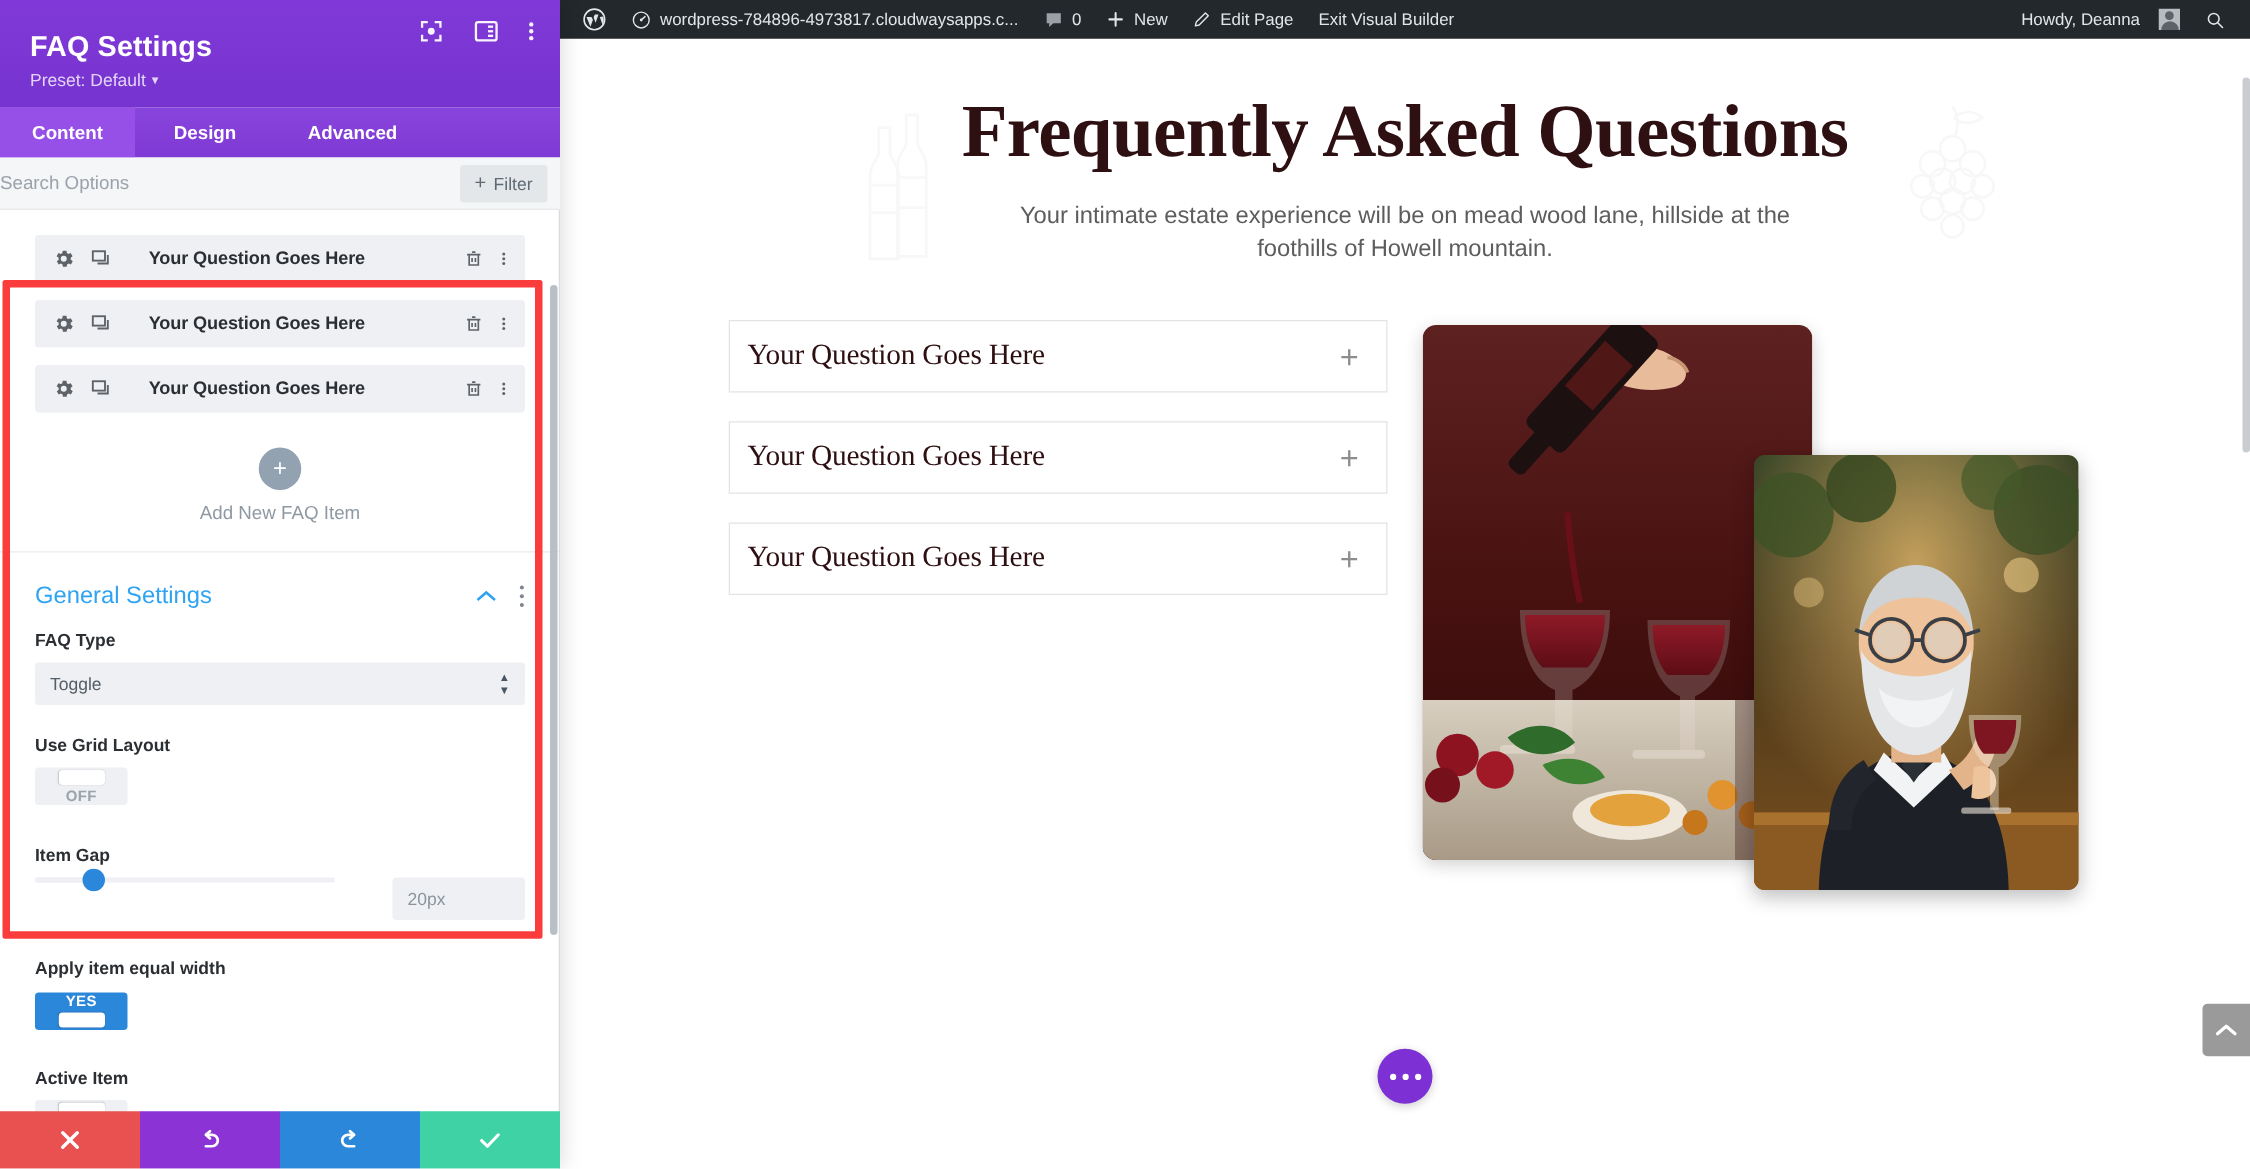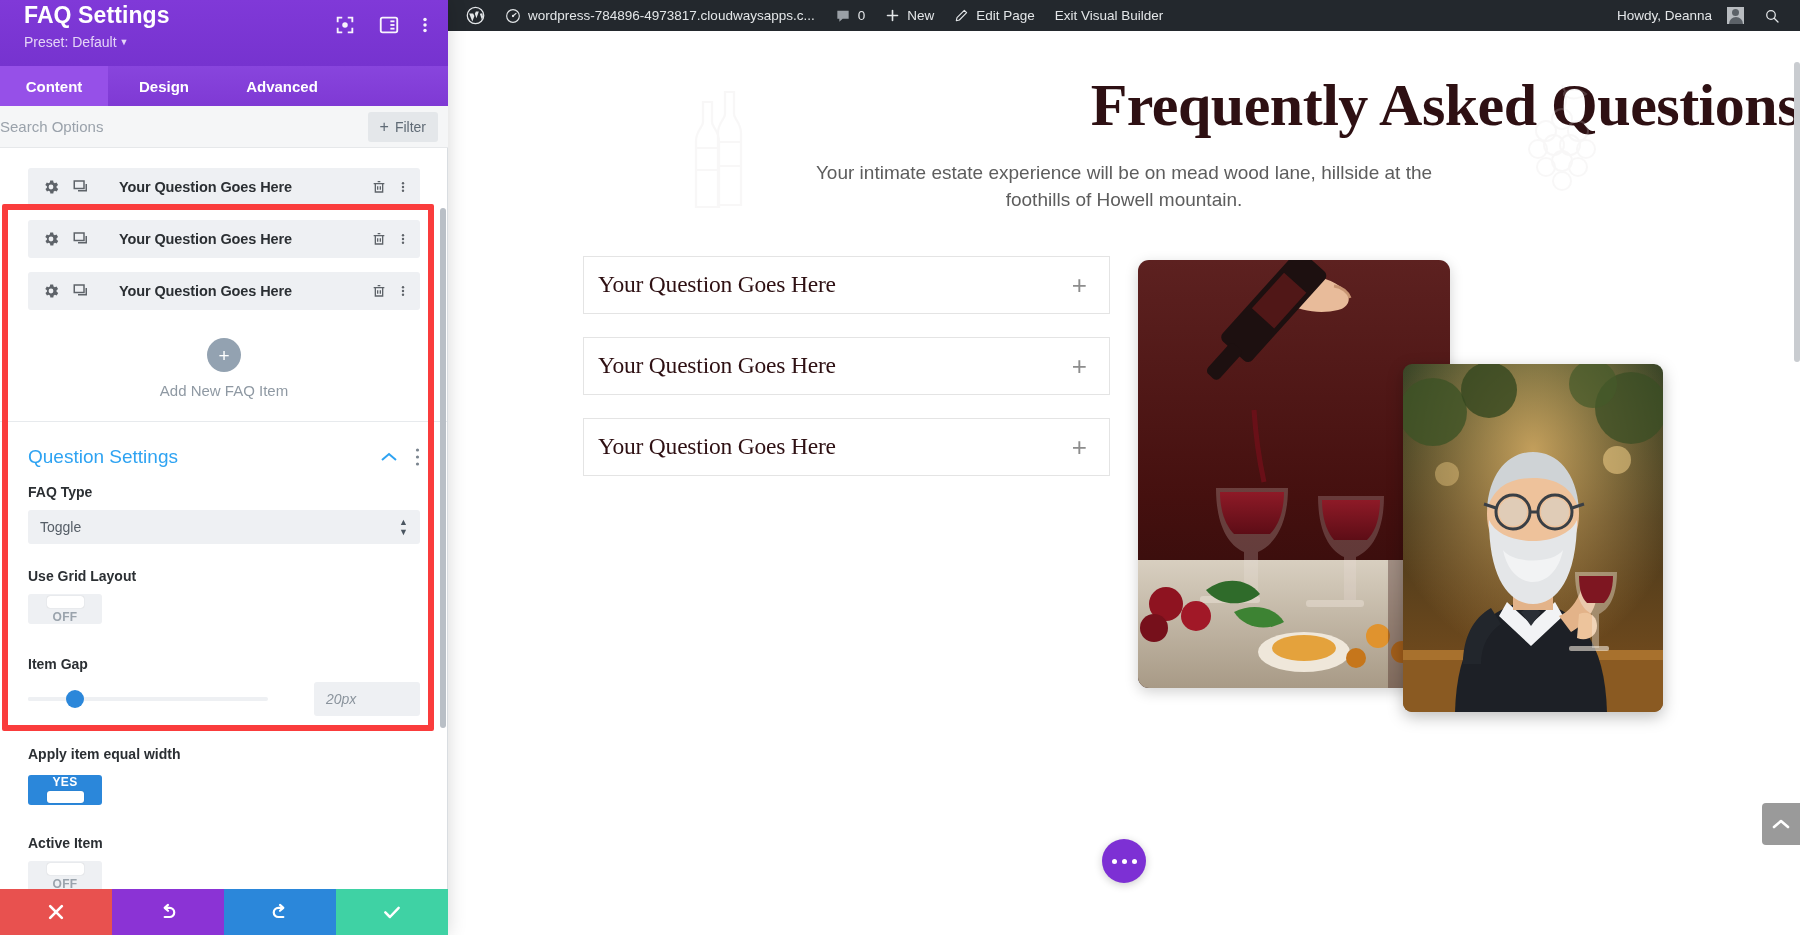--- a/index.html
+++ b/index.html
@@ -18,22 +18,22 @@
     height: 935px;
     background: #ffffff;
     flex: 0 0 448px;
     overflow: hidden;
     box-shadow: 0 0 18px rgba(0,0,0,0.16);
     z-index: 40;
   }
   .panel-header {
     background: #7e3bd0;
     background: linear-gradient(180deg,#8039d8 0%,#7633cf 100%);
-    height: 66px;
-    padding: 0 18px 0 24px;
+    height: 86px;
+    padding: 22px 18px 0 24px;
     position: relative;
   }
   .panel-title {
     color: #fff;
     font-size: 23px;
     font-weight: 700;
     letter-spacing: .1px;
     line-height: 30px;
   }
   .panel-preset {
@@ -215,21 +215,21 @@
   .toggle-sw .txt {
     font-size: 12px; font-weight: 700;
     color: #9aa3ac;
     letter-spacing: .3px;
     flex: 1; text-align: center;
   }
   .toggle-sw.on { background: #2b87da; }
   .toggle-sw.on .txt { color: #fff; order: 0; }
   .toggle-sw.on .knob { order: 1; }
 
-  .slider-row { display: flex; align-items: center; gap: 16px; font-style: italic; }
+  .slider-row { display: flex; align-items: flex-start; gap: 16px; }
   .slider-track {
     flex: 1;
     height: 4px;
     background: #eef0f3;
     border-radius: 2px;
     position: relative;
     margin-right: 30px;
   }
   .slider-fill { position:absolute; left:0; top:0; height:4px; width:18%; background:#eef0f3; border-radius:2px;}
   .slider-knob {
@@ -330,21 +330,21 @@
 
   .wp-canvas {
     position: relative;
     height: 904px;
     background: #fff;
     overflow: hidden;
   }
 
   .hero { position: relative; padding-top: 42px; }
   .hero h1 {
-    text-align: right;
+    text-align: center;
     font-family: "Liberation Serif", serif;
     font-size: 60px;
     line-height: 1.08;
     color: #2e1013;
     font-weight: 700;
     letter-spacing: -0.5px;
   }
   .hero p {
     text-align: center;
     margin: 22px auto 0;
@@ -545,21 +545,21 @@
               </svg>
           </div>
         </div>
 
         <div class="add-item">
           <div class="add-circle">+</div>
           <div class="add-label">Add New FAQ Item</div>
         </div>
 
         <div class="section-head">
-          <span class="title">Question Settings</span>
+          <span class="title">General Settings</span>
           <svg class="chev" viewBox="0 0 16 10">
               <path d="M1 8L8 2l7 6" fill="none" stroke="#2ea3f2" stroke-width="2"></path>
             </svg>
           <svg class="dots" viewBox="0 0 5 22">
               <circle cx="2.5" cy="4" r="1.6" fill="#7b858f"></circle>
               <circle cx="2.5" cy="11" r="1.6" fill="#7b858f"></circle>
               <circle cx="2.5" cy="18" r="1.6" fill="#7b858f"></circle>
             </svg>
         </div>
 

